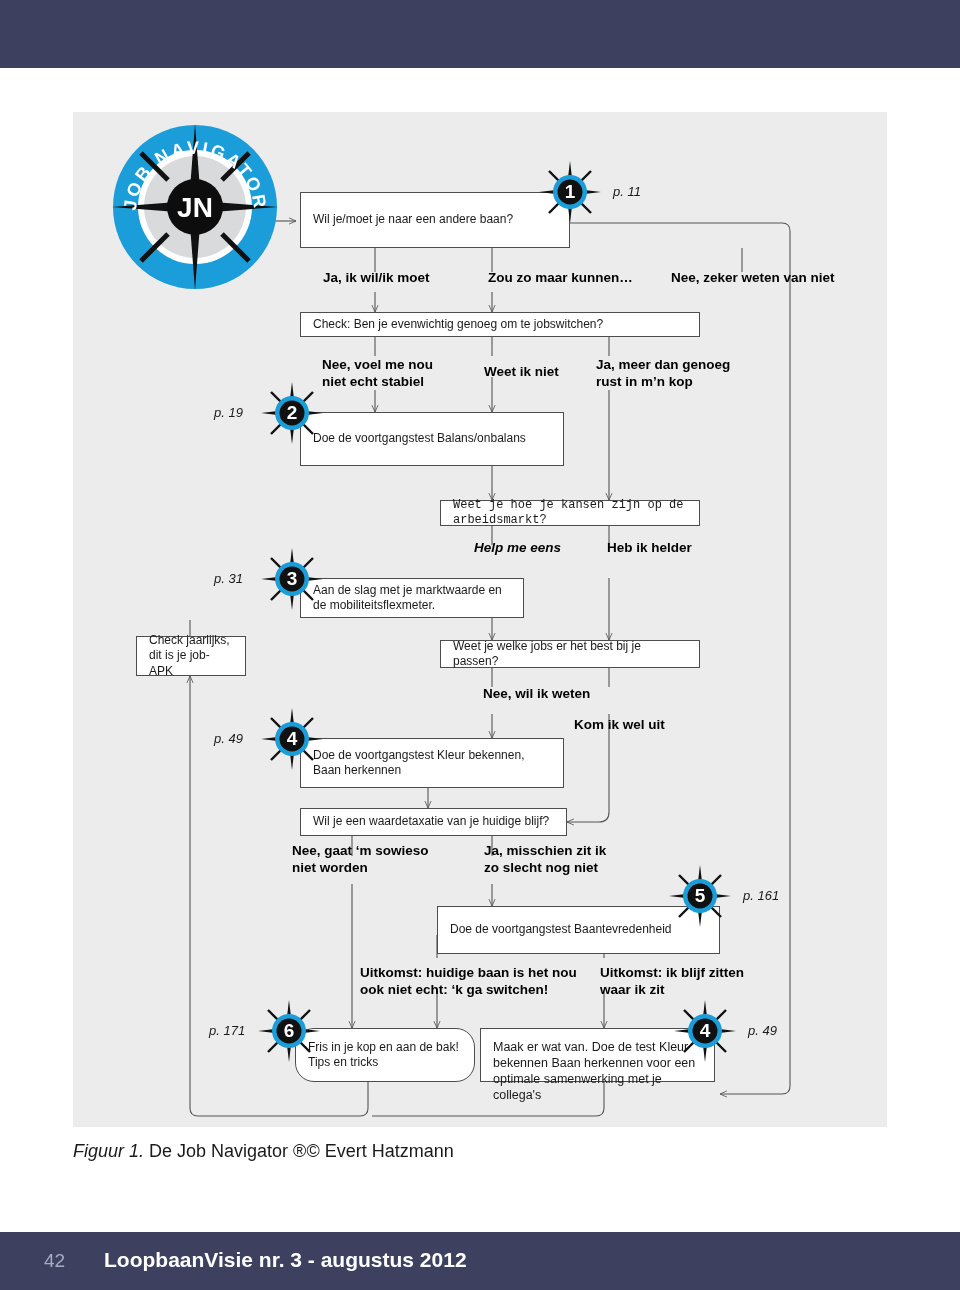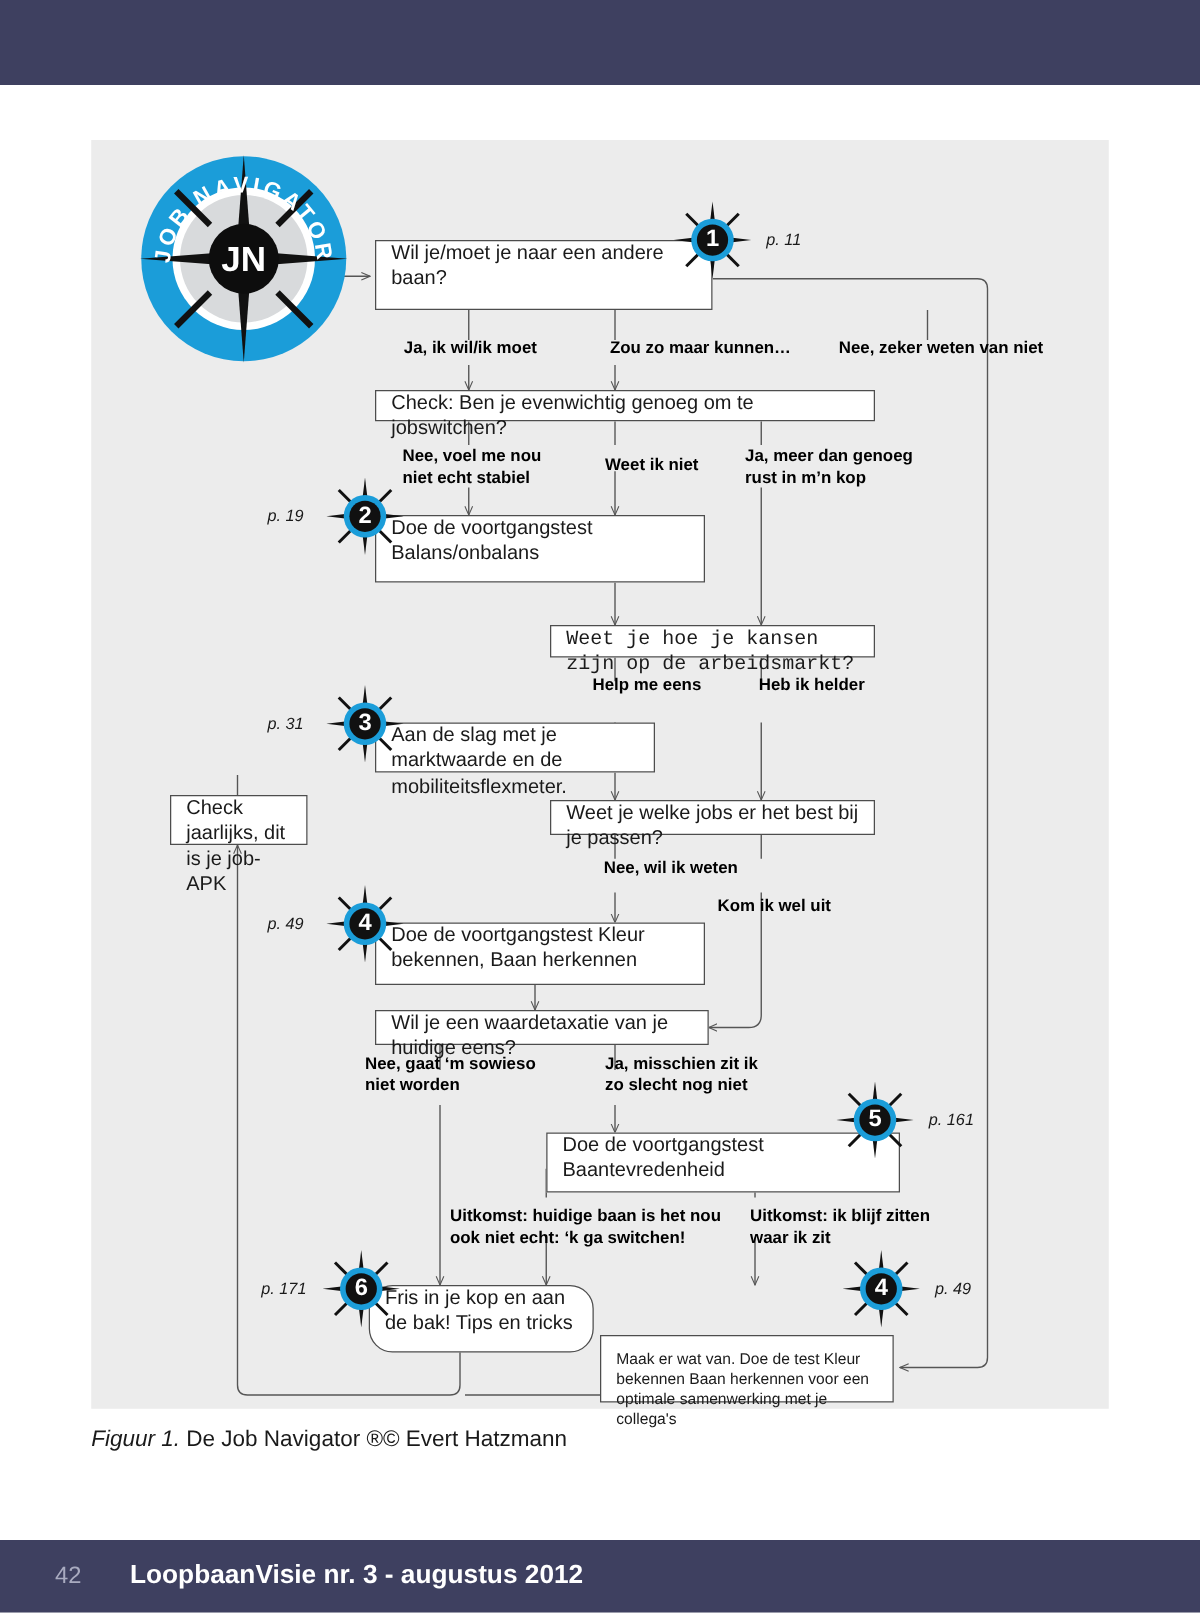--- a/index.html
+++ b/index.html
@@ -48,23 +48,23 @@
     background:#ececec;
   }
 
   
   .lines{position:absolute;left:0;top:0;width:960px;height:1290px;pointer-events:none;}
 
   
   .box{
     position:absolute;background:#ffffff;border:1px solid #4d4d4d;
     box-sizing:border-box;
-    display:flex;align-items:flex-start;
+    display:flex;align-items:center;
     padding:0 12px;
-    font-size:16px;color:#1a1a1a;line-height:1.28;
+    font-size:12px;color:#1a1a1a;line-height:1.28;
   }
   .box.top{align-items:flex-start;padding-top:10px;}
 
   
   .lbl{
     position:absolute;font-size:13.5px;font-weight:bold;color:#000;
     line-height:1.24;white-space:pre-line;
   }
 
   
@@ -225,50 +225,50 @@
 
 <div class="box" style="left:440px;top:640px;width:260px;height:28px;">
   <span>Weet je welke jobs er het best bij je passen?</span>
 </div>
 
 <div class="box" style="left:300px;top:738px;width:264px;height:50px;">
   <span>Doe de voortgangstest Kleur bekennen, Baan herkennen</span>
 </div>
 
 <div class="box" style="left:300px;top:808px;width:267px;height:28px;">
-  <span>Wil je een waardetaxatie van je huidige eens?</span>
+  <span>Wil je een waardetaxatie van je huidige blijf?</span>
 </div>
 
 <div class="box" style="left:437px;top:906px;width:283px;height:48px;">
   <span>Doe de voortgangstest Baantevredenheid</span>
 </div>
 
 <div class="box" style="left:295px;top:1028px;width:180px;height:54px;border-radius:19px;">
   <span>Fris in je kop en aan de bak! Tips en tricks</span>
 </div>
 
-<div class="box top" style="left:480px;top:1028px;width:235px;height:54px;font-size:12.5px;margin-top:40px;">
+<div class="box top" style="left:480px;top:1028px;width:235px;height:54px;font-size:12.5px;">
   <span>Maak er wat van. Doe de test Kleur bekennen Baan herkennen voor een optimale samenwerking met je collega's</span>
 </div>
 
 <div class="lbl" style="left:323px;top:270px;">Ja, ik wil/ik moet</div>
 
 <div class="lbl" style="left:488px;top:270px;">Zou zo maar kunnen…</div>
 
 <div class="lbl" style="left:671px;top:270px;">Nee, zeker weten van niet</div>
 
 <div class="lbl" style="left:322px;top:357px;">Nee, voel me nou
 niet echt stabiel</div>
 
 <div class="lbl" style="left:484px;top:364px;">Weet ik niet</div>
 
 <div class="lbl" style="left:596px;top:357px;">Ja, meer dan genoeg
 rust in m’n kop</div>
 
-<div class="lbl" style="left:474px;top:540px;">Help me eens</div>
+<div class="lbl" style="left:474px;top:540px;font-style:italic;">Help me eens</div>
 
 <div class="lbl" style="left:607px;top:540px;">Heb ik helder</div>
 
 <div class="lbl" style="left:483px;top:686px;">Nee, wil ik weten</div>
 
 <div class="lbl" style="left:574px;top:686px;margin-top:31px;">Kom ik wel uit</div>
 
 <div class="lbl" style="left:292px;top:843px;">Nee, gaat ‘m sowieso
 niet worden</div>
 

